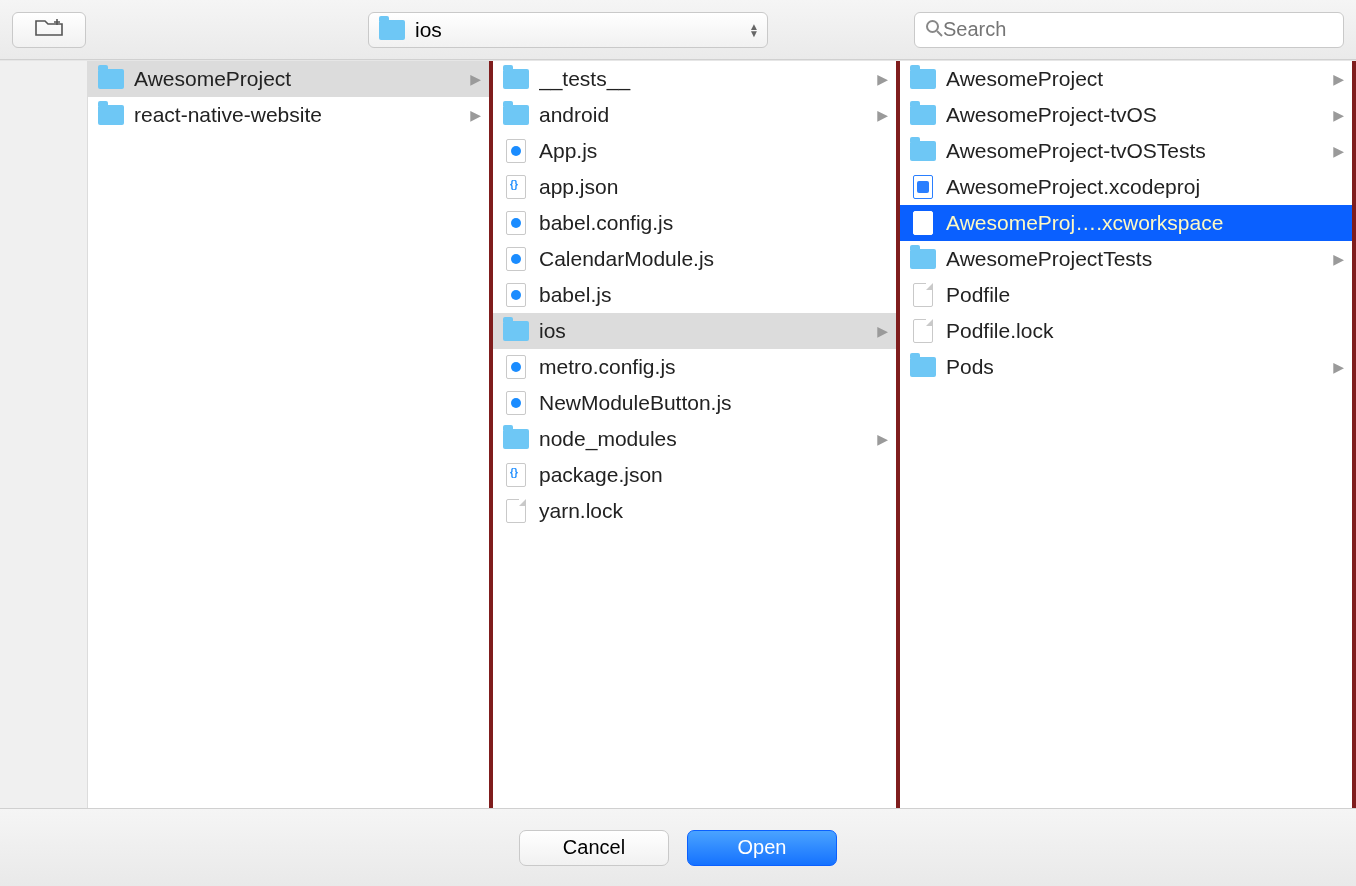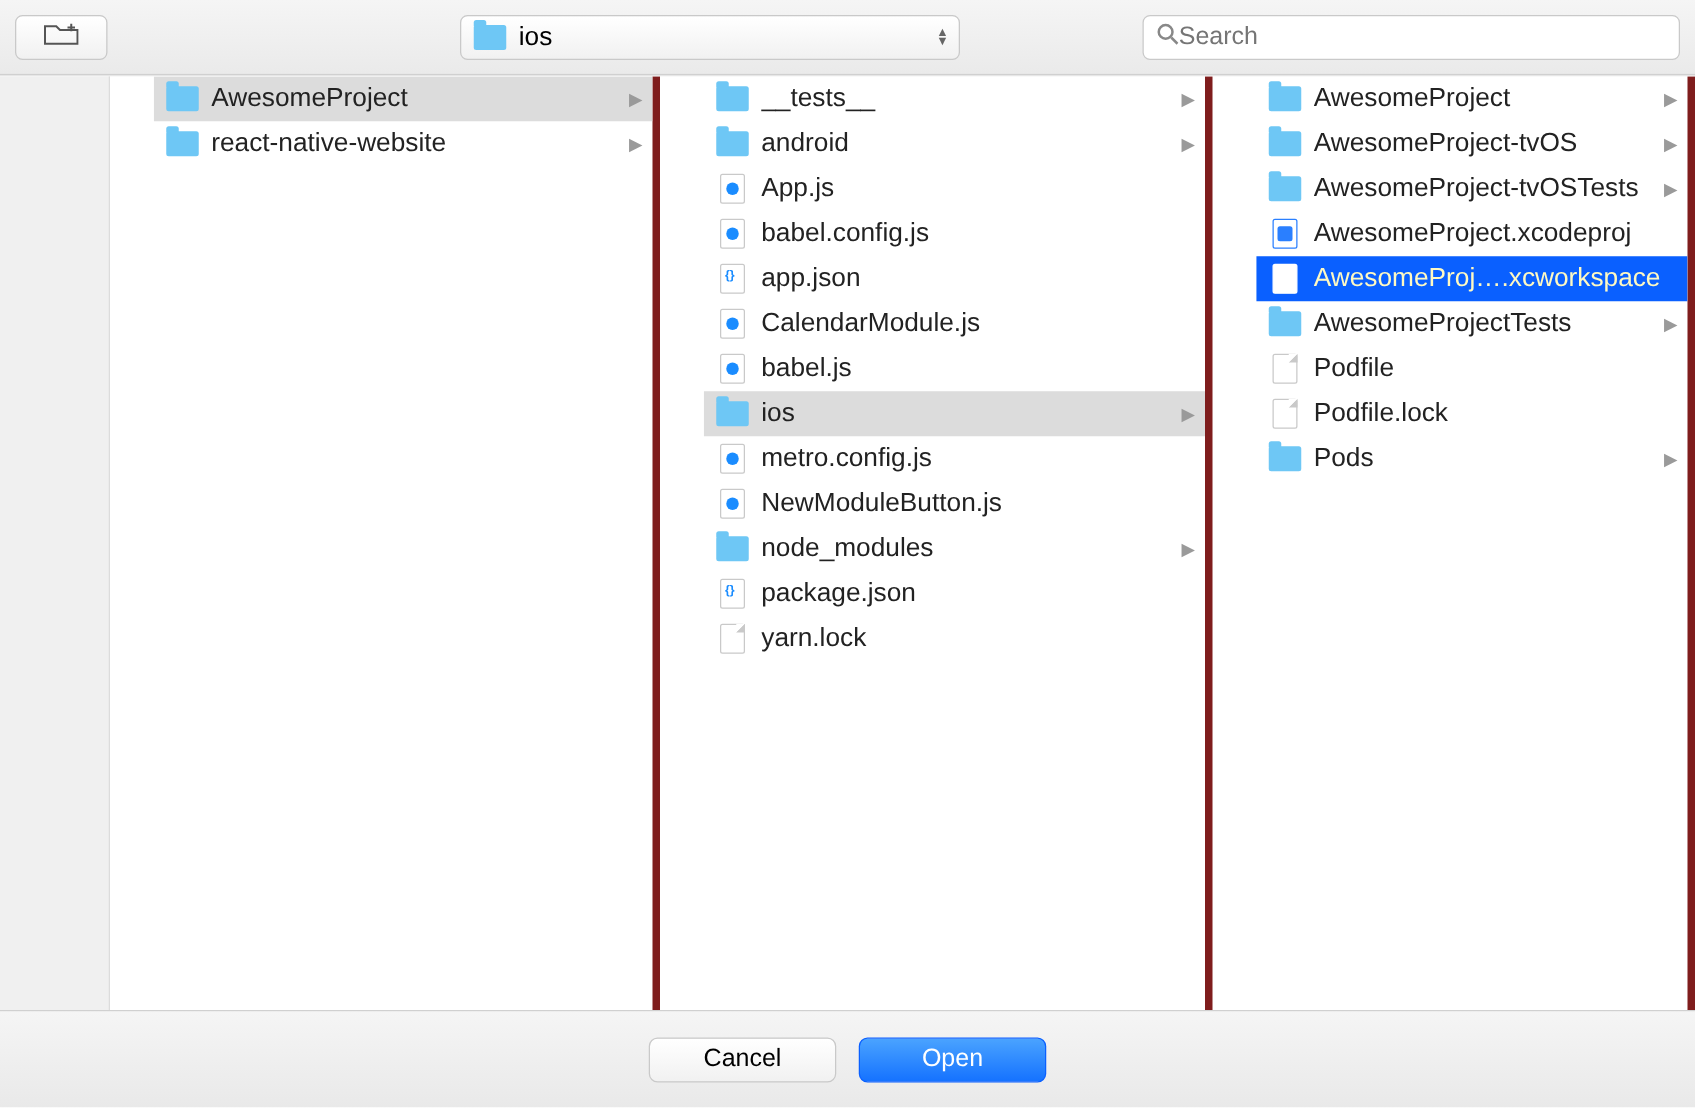--- a/index.html
+++ b/index.html
@@ -85,25 +85,24 @@
   width: 88px;
   background: #f0f0f0;
   border-right: 1px solid #dcdcdc;
 }
 .columns {
   flex: 1;
   display: flex;
   overflow: hidden;
 }
 .col {
-  border-right: 6px solid #7f1d1d;
+  border-right: 4px solid #7f1d1d;
   overflow-y: auto;
   display: flex;
   flex-direction: column;
-  margin-left: 35px;
 }
 .col:nth-child(1){ width:405px; }
 .col:nth-child(2){ width:407px; }
 .col:nth-child(3){ flex:1; }
 .row {
   height: 36px;
   display: flex;
   align-items: center;
   padding: 0 8px 0 10px;
   gap: 10px;
@@ -223,29 +222,29 @@
           <span class="chev">▶</span>
         </div>
         <div class="row">
           <span class="ic">
             <span class="file js"></span>
           </span>
           <span class="label">App.js</span>
         </div>
         <div class="row">
           <span class="ic">
+            <span class="file json"></span>
+          </span>
+          <span class="label">app.json</span>
+        </div>
+        <div class="row">
+          <span class="ic">
             <span class="file js"></span>
           </span>
           <span class="label">babel.config.js</span>
-        </div>
-        <div class="row">
-          <span class="ic">
-            <span class="file json"></span>
-          </span>
-          <span class="label">app.json</span>
         </div>
         <div class="row">
           <span class="ic">
             <span class="file js"></span>
           </span>
           <span class="label">CalendarModule.js</span>
         </div>
         <div class="row">
           <span class="ic">
             <span class="file js"></span>

